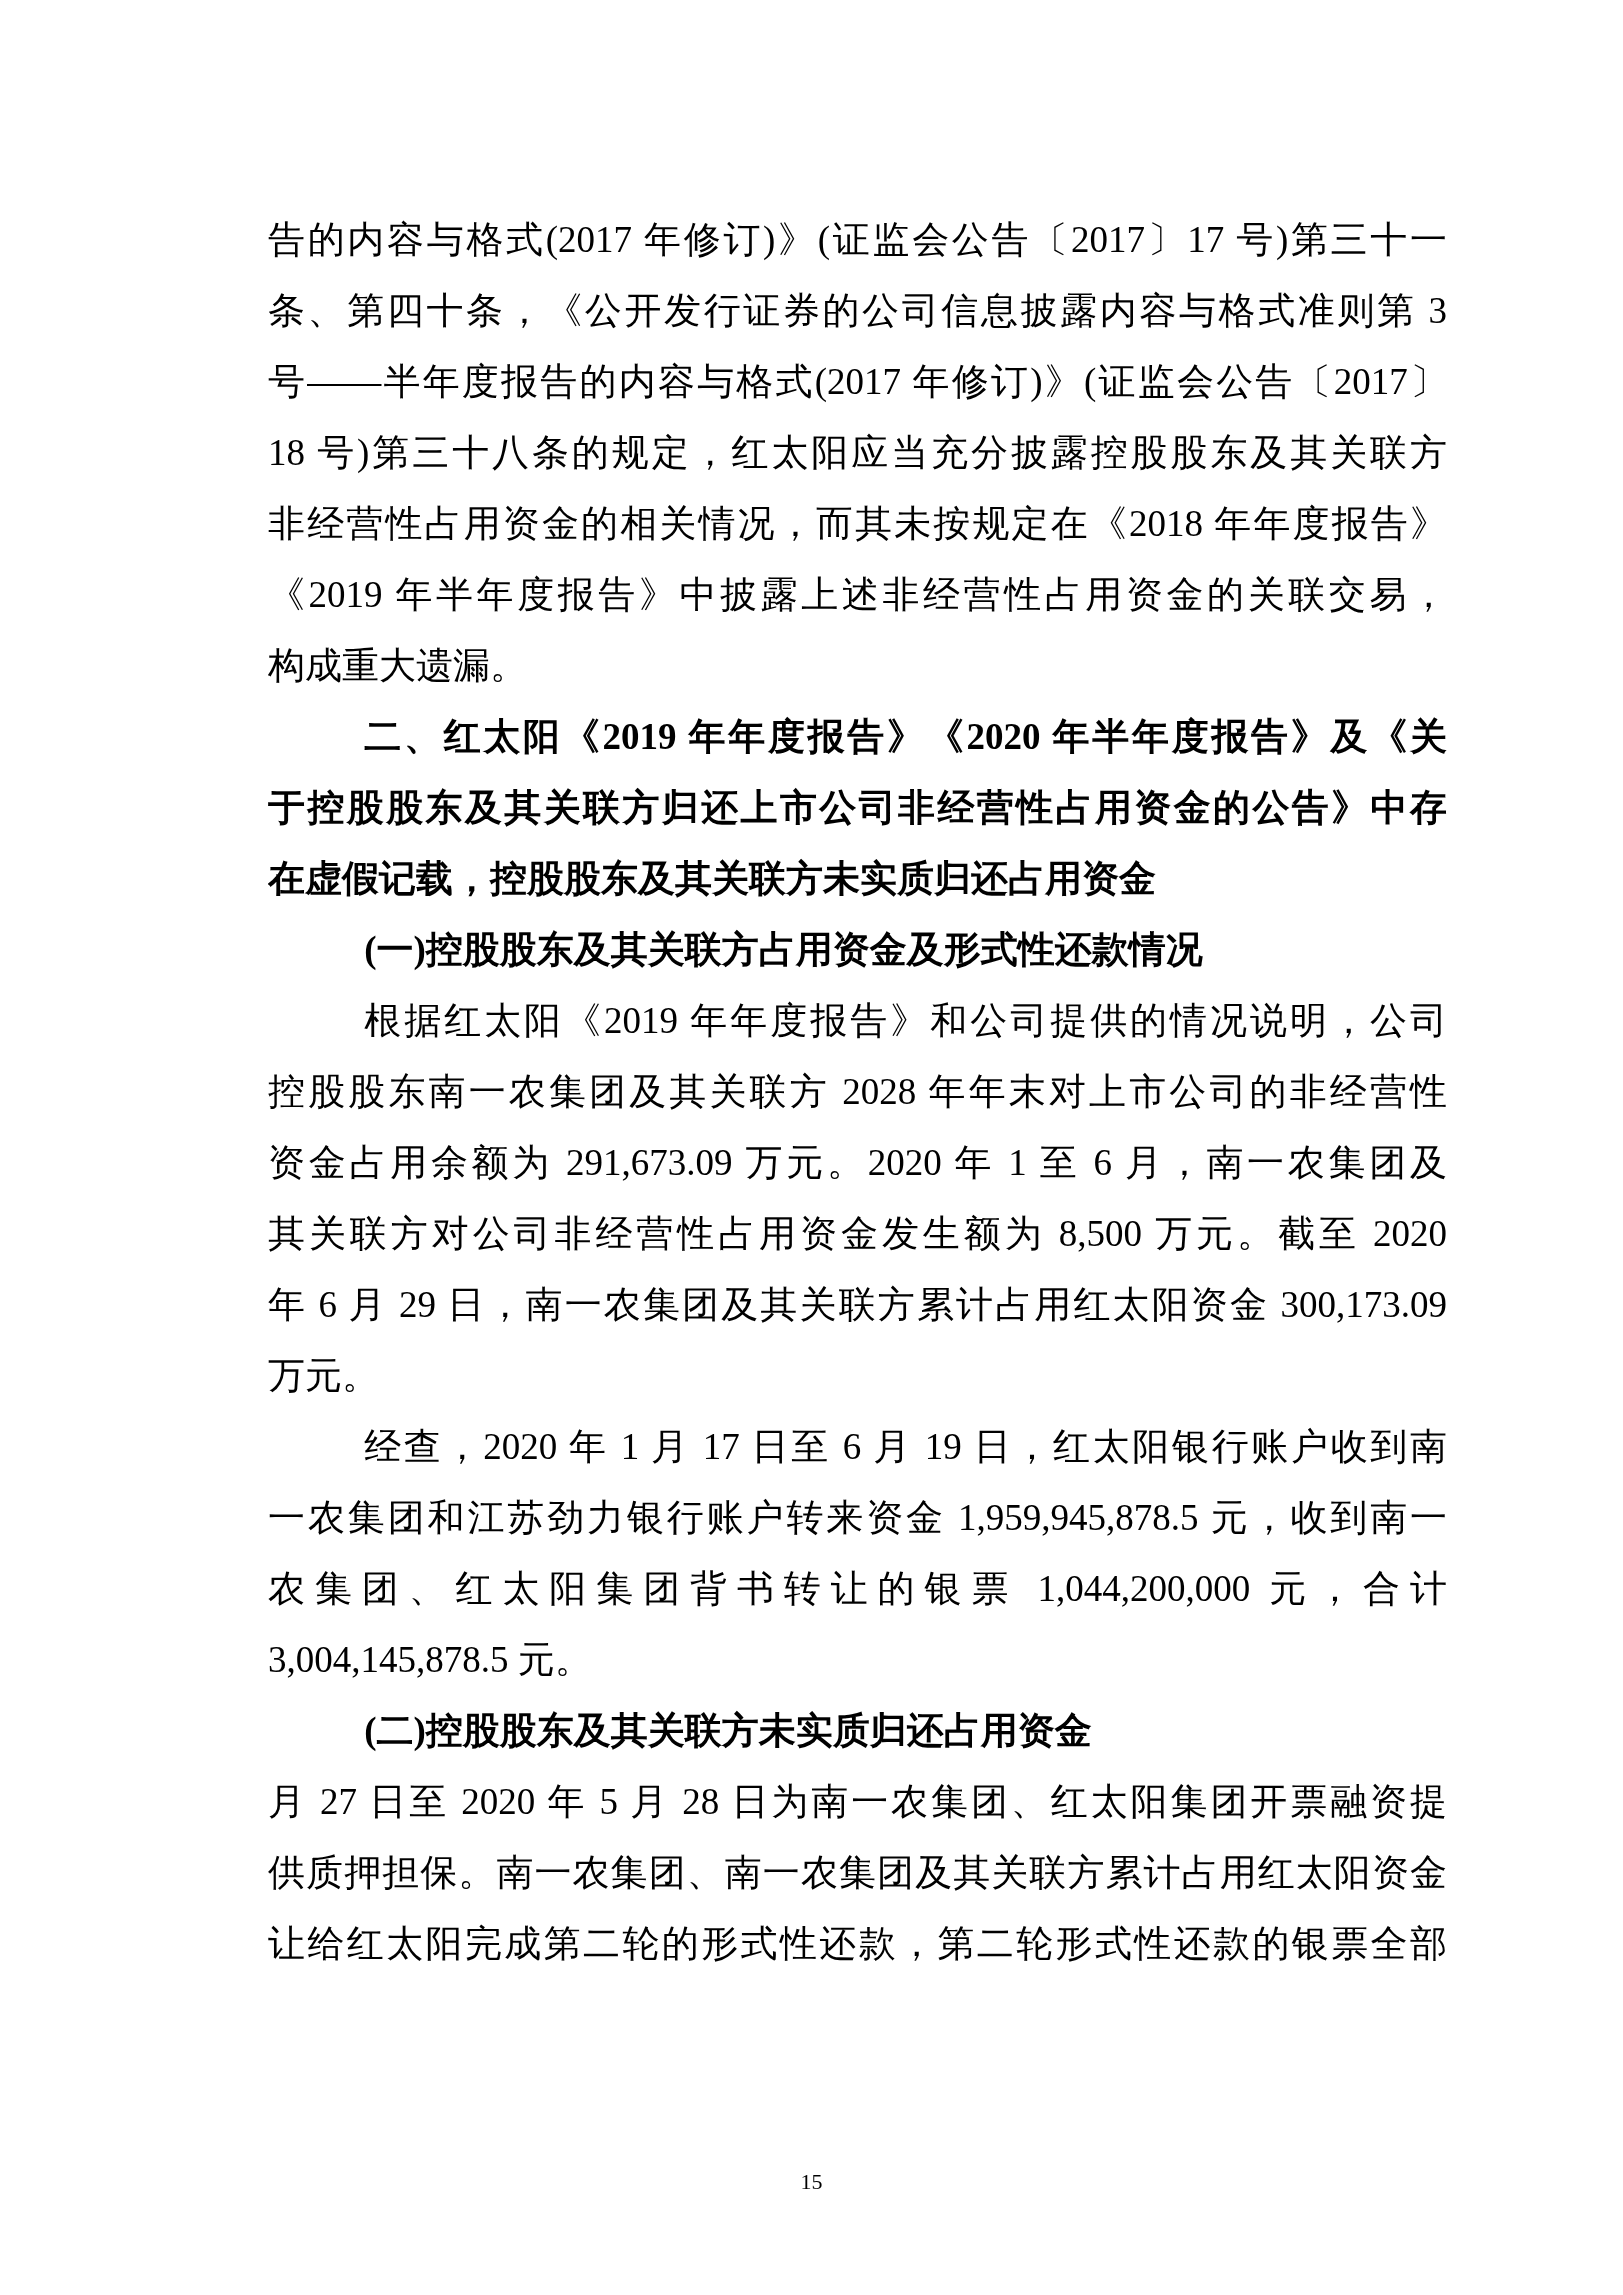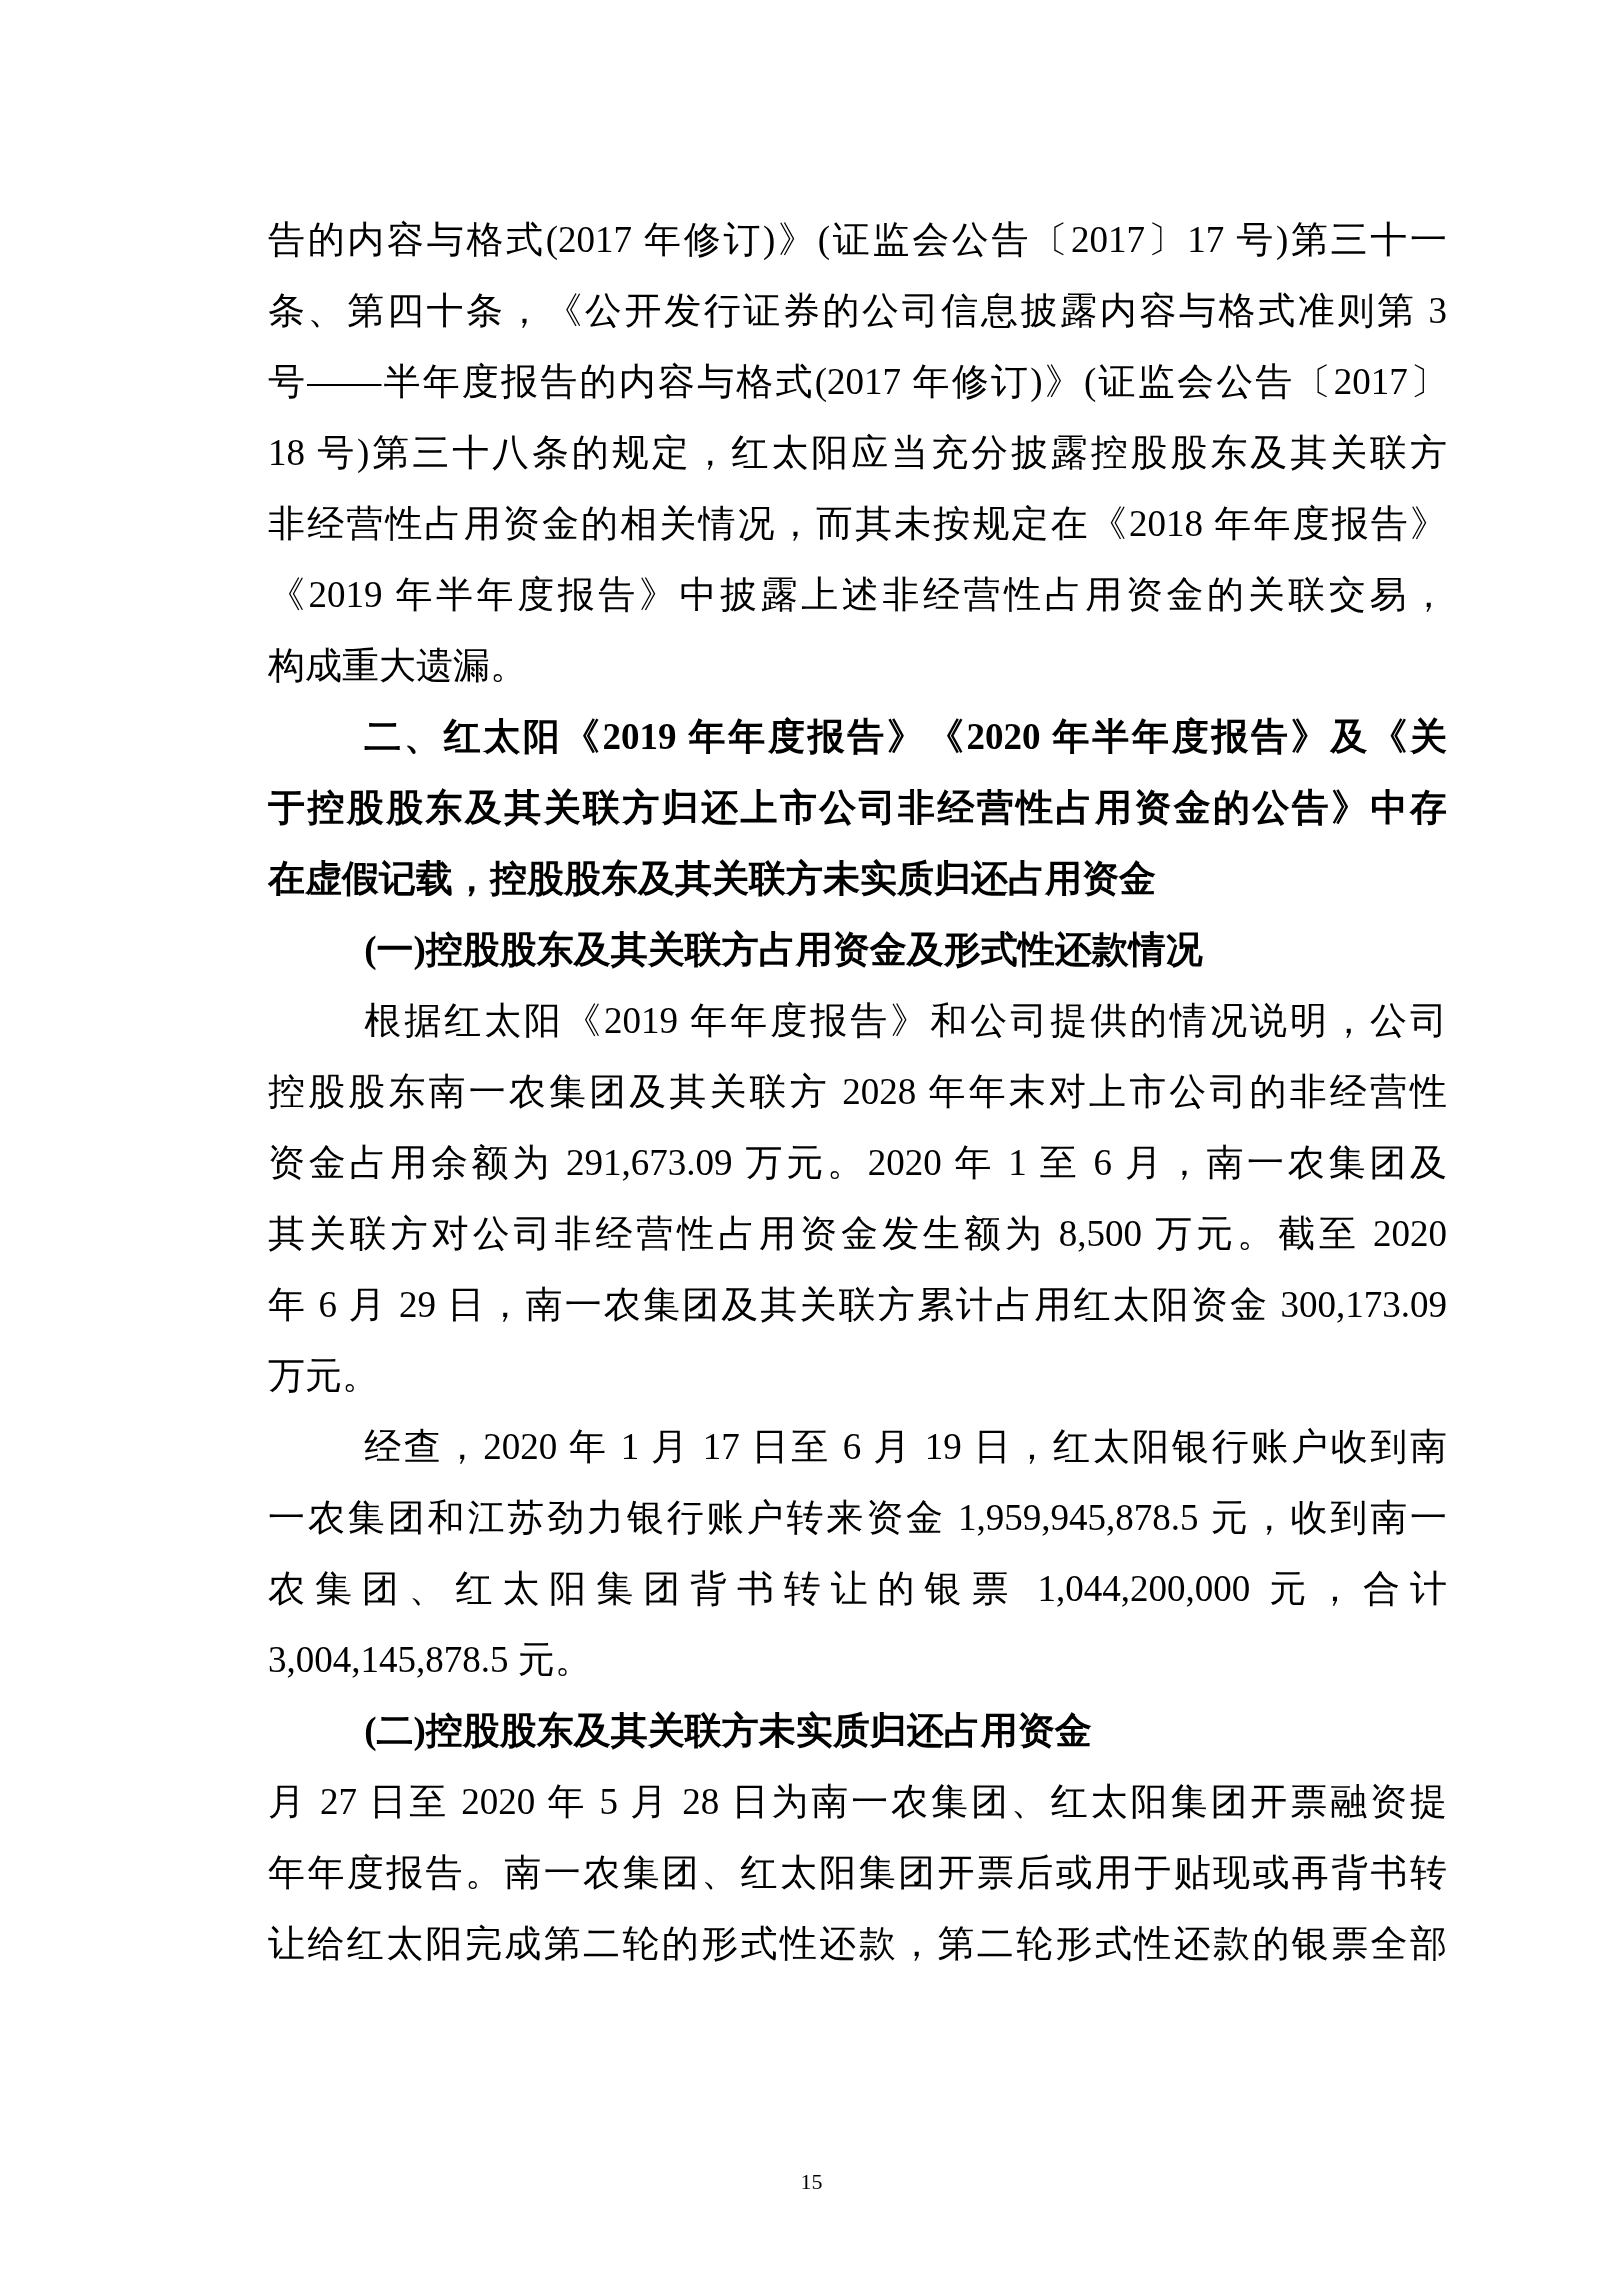--- a/index.html
+++ b/index.html
@@ -79,18 +79,18 @@
       <div class="line">资金占用余额为 291,673.09 万元。2020 年 1 至 6 月，南一农集团及</div>
       <div class="line">其关联方对公司非经营性占用资金发生额为 8,500 万元。截至 2020</div>
       <div class="line">年 6 月 29 日，南一农集团及其关联方累计占用红太阳资金 300,173.09</div>
       <div class="line left">万元。</div>
       <div class="line indent">经查，2020 年 1 月 17 日至 6 月 19 日，红太阳银行账户收到南</div>
       <div class="line">一农集团和江苏劲力银行账户转来资金 1,959,945,878.5 元，收到南一</div>
       <div class="line">农集团、红太阳集团背书转让的银票 1,044,200,000 元，合计</div>
       <div class="line left">3,004,145,878.5 元。</div>
       <div class="line bold indent left">(二)控股股东及其关联方未实质归还占用资金</div>
       <div class="line">月 27 日至 2020 年 5 月 28 日为南一农集团、红太阳集团开票融资提</div>
-      <div class="line">年年度报告。南一农集团、红太阳集团开票后或用于贴现或再背书转</div>
+      <div class="line">供质押担保。南一农集团、南一农集团及其关联方累计占用红太阳资金</div>
       <div class="line">让给红太阳完成第二轮的形式性还款，第二轮形式性还款的银票全部</div>
     </div>
   <div class="page-number">15</div>
 </div>
 
 
 </body></html>

